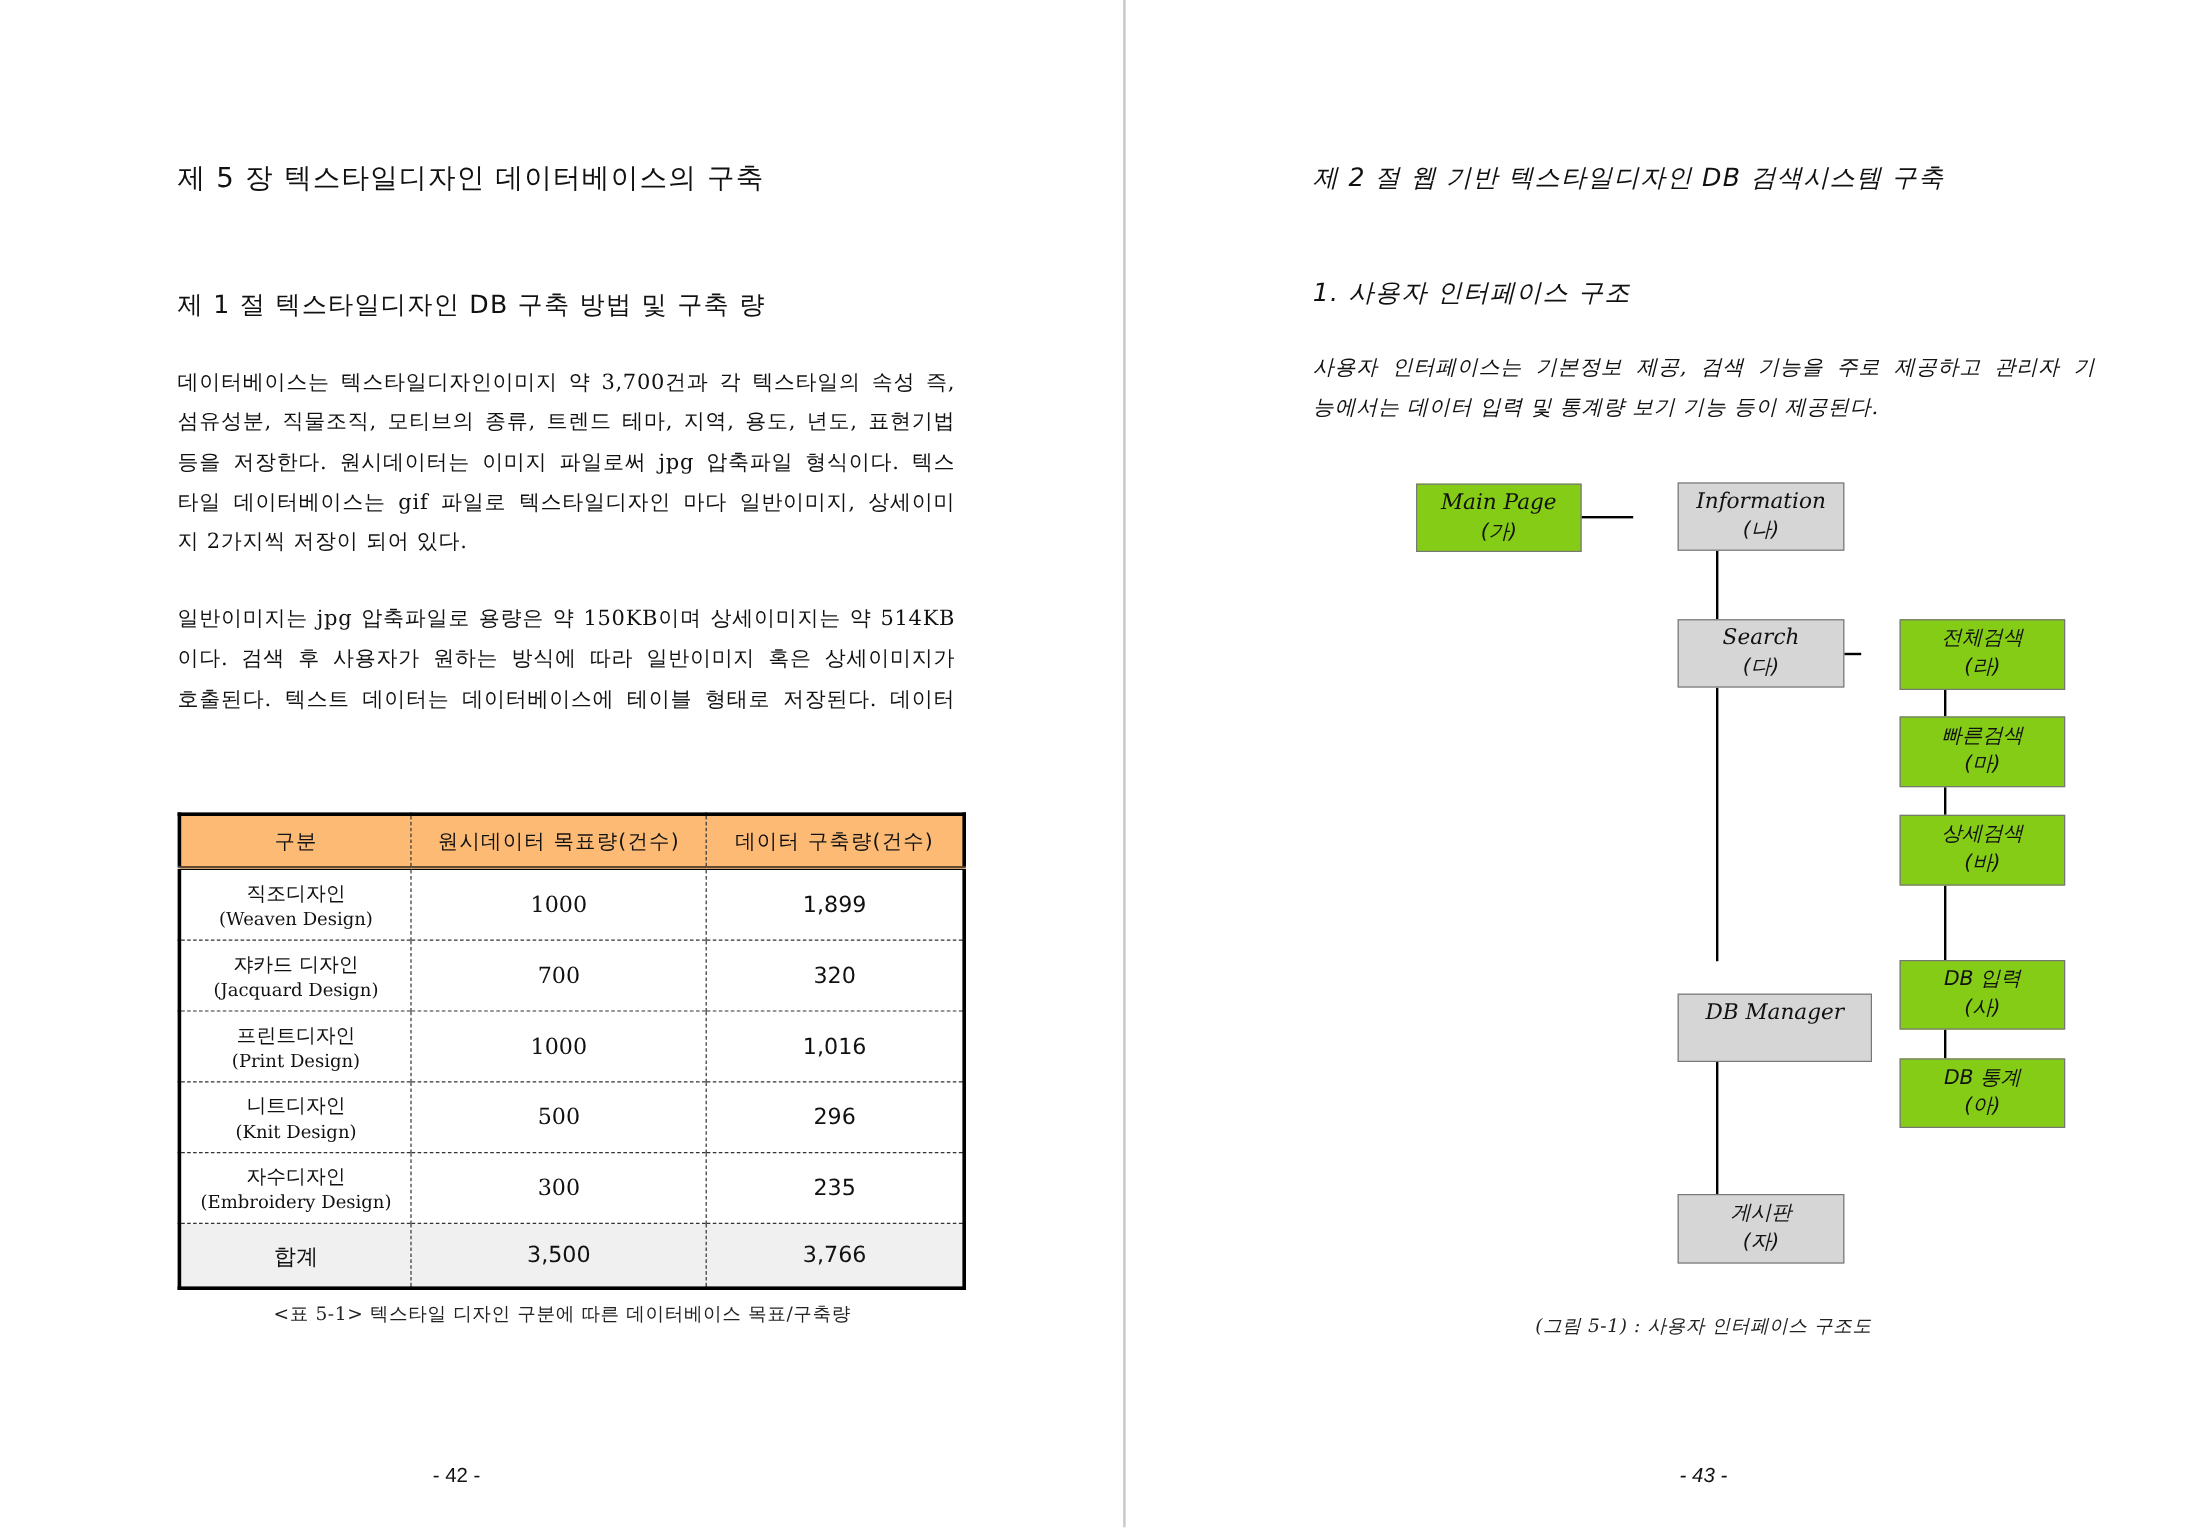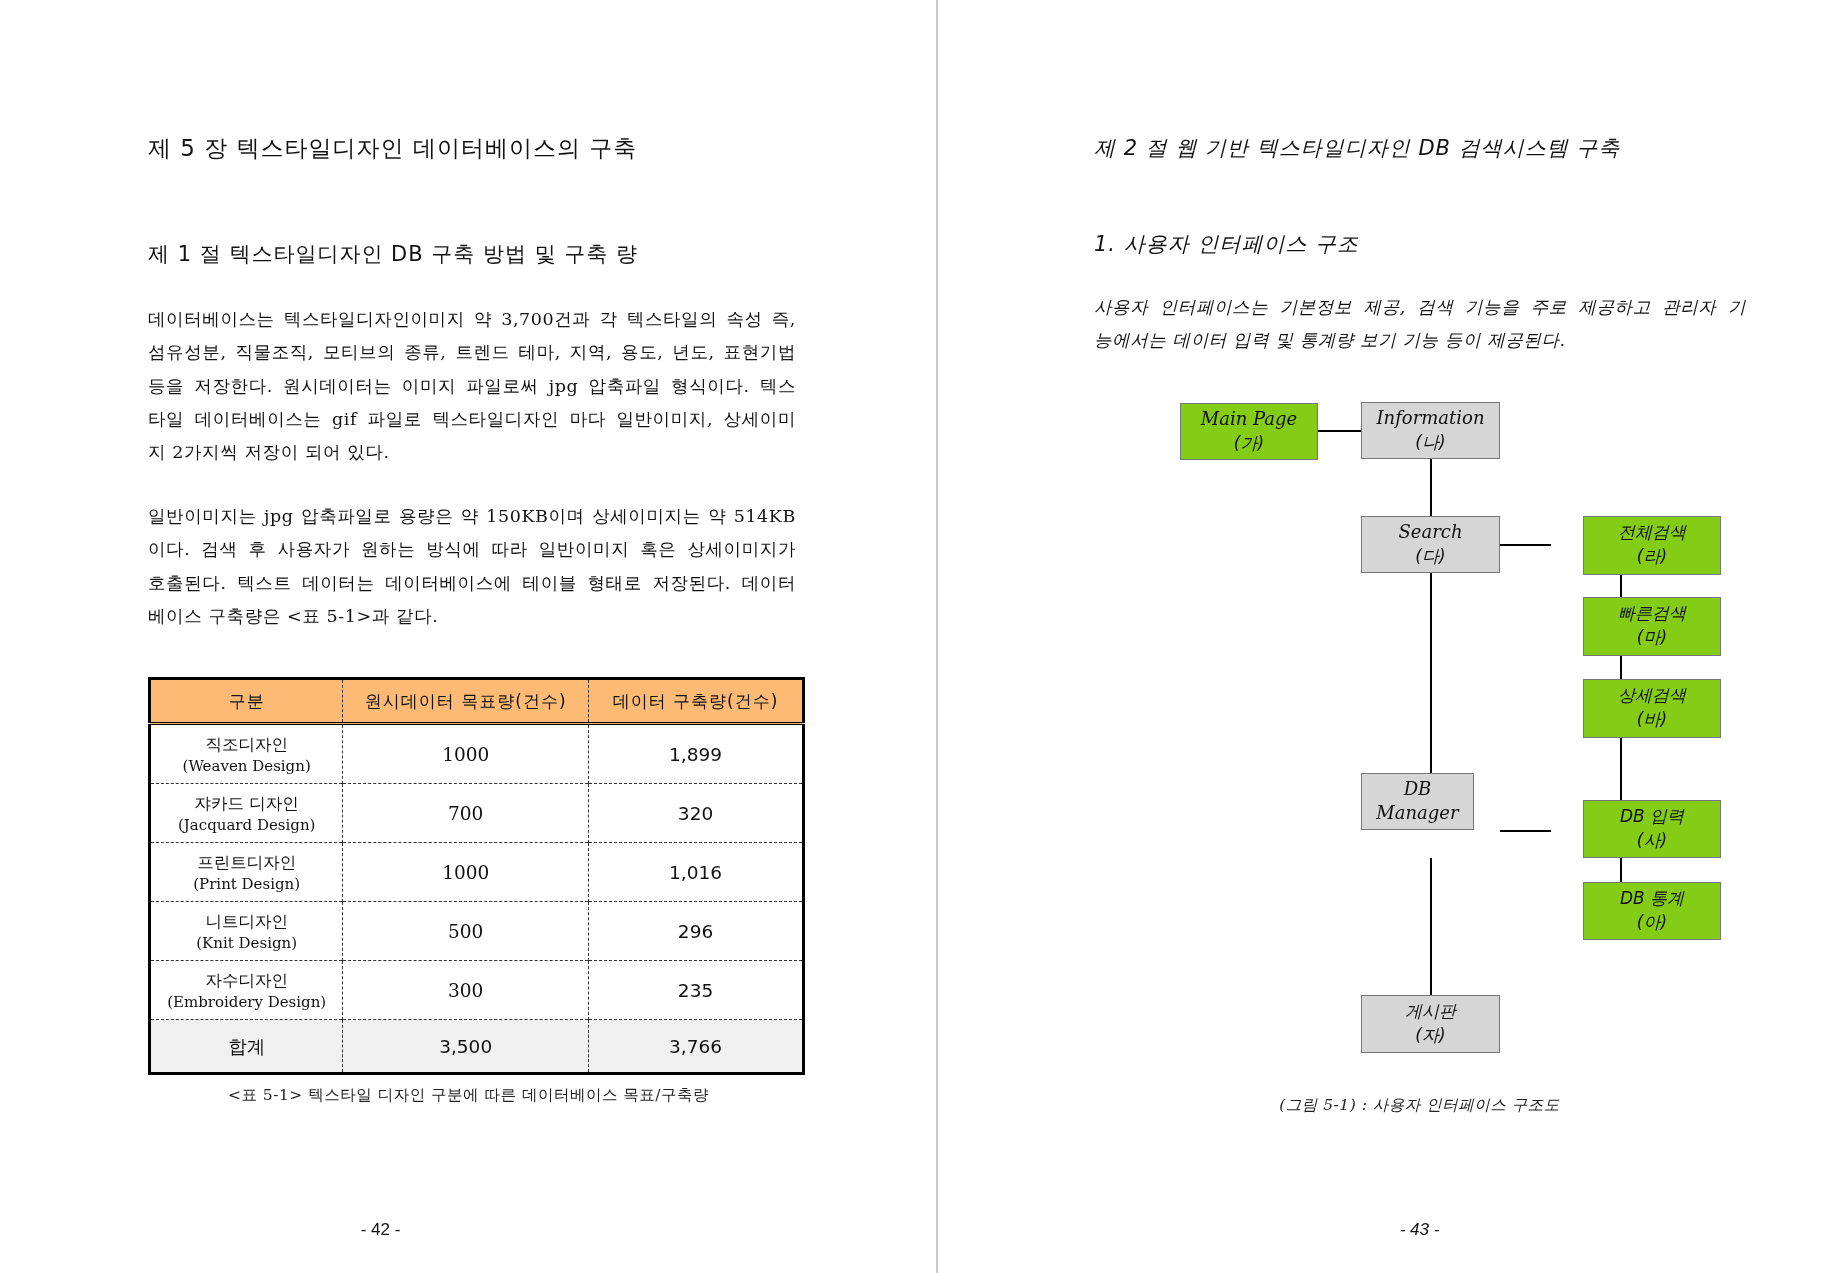--- a/index.html
+++ b/index.html
@@ -23,21 +23,21 @@
   table.dtab td { height:58px; border-top:1px dashed #333; font-size:18.5px; }
   table.dtab tr > *:not(:first-child) { border-left:1px dashed #333; }
   table.dtab td.name .ko { display:block; font-size:16.5px; }
   table.dtab td.name .en { display:block; font-family:"DejaVu Serif", "Liberation Serif", serif; font-size:15px; margin-top:1px; }
   table.dtab td.num-serif { font-family:"DejaVu Serif", "Liberation Serif", serif; }
   table.dtab tr.total td { background:#f0f0f0; height:52px; }
   .caption { font-size:15.5px; letter-spacing:0.5px; color:#222; }
   .pnum { font-family:"Liberation Sans", "DejaVu Sans", sans-serif; font-size:17px; }
   .box { position:absolute; border:1.5px solid #777; box-sizing:border-box; text-align:center;
          font-size:18px; line-height:24px; padding-top:3px; font-family:"DejaVu Serif", "Liberation Serif", serif; }
-  .box.gray { background:#d6d6d6; }
+  .box.gray { background:#d6d6d6;margin-left:37px; }
   .box.white { background:#84cc16;margin-left:32px; }
   .box .l1, .box .l2 { display:block; }
   .box .ko { font-family:"DejaVu Sans", "Liberation Sans", sans-serif; font-size:17px; }
   .hl { position:absolute; height:1.5px; background:#000; }
   .vl { position:absolute; width:1.5px; background:#000; }
 </style>
 </head>
 <body>
 
 <div class="divider"></div>
@@ -51,21 +51,20 @@
     <span class="ln">섬유성분, 직물조직, 모티브의 종류, 트렌드 테마, 지역, 용도, 년도, 표현기법</span>
     <span class="ln">등을 저장한다. 원시데이터는 이미지 파일로써 jpg 압축파일 형식이다. 텍스</span>
     <span class="ln">타일 데이터베이스는 gif 파일로 텍스타일디자인 마다 일반이미지, 상세이미</span>
     <span class="ln last">지 2가지씩 저장이 되어 있다.</span>
   </div>
 
   <div class="abs para" style="left:148px; top:500px; width:648px;">
     <span class="ln">일반이미지는 jpg 압축파일로 용량은 약 150KB이며 상세이미지는 약 514KB</span>
     <span class="ln">이다. 검색 후 사용자가 원하는 방식에 따라 일반이미지 혹은 상세이미지가</span>
     <span class="ln">호출된다. 텍스트 데이터는 데이터베이스에 테이블 형태로 저장된다. 데이터</span>
-    <span class="ln last">베이스 구축량은 &lt;표 5-1&gt;과 같다.</span>
   </div>
 
   <table class="dtab">
     <colgroup>
         <col style="width:194px">
         <col style="width:247px">
         <col style="width:216px">
       </colgroup>
     <thead>
       <tr>
@@ -165,21 +164,21 @@
       <span class="l2 ko">(라)</span>
     </div>
     <div class="box white" style="left:613px; top:597px; width:138px; height:59px;">
       <span class="l1 ko">빠른검색</span>
       <span class="l2 ko">(마)</span>
     </div>
     <div class="box white" style="left:613px; top:679px; width:138px; height:59px;">
       <span class="l1 ko">상세검색</span>
       <span class="l2 ko">(바)</span>
     </div>
-    <div class="box gray" style="left:423px; top:773px; width:113px; height:57px;">
+    <div class="box gray" style="left:423px; top:828px; width:162px; height:57px;">
       <span class="l1">DB Manager</span>
     </div>
     <div class="box white" style="left:613px; top:800px; width:138px; height:58px;">
       <span class="l1 ko">DB 입력</span>
       <span class="l2 ko">(사)</span>
     </div>
     <div class="box white" style="left:613px; top:882px; width:138px; height:58px;">
       <span class="l1 ko">DB 통계</span>
       <span class="l2 ko">(아)</span>
     </div>

